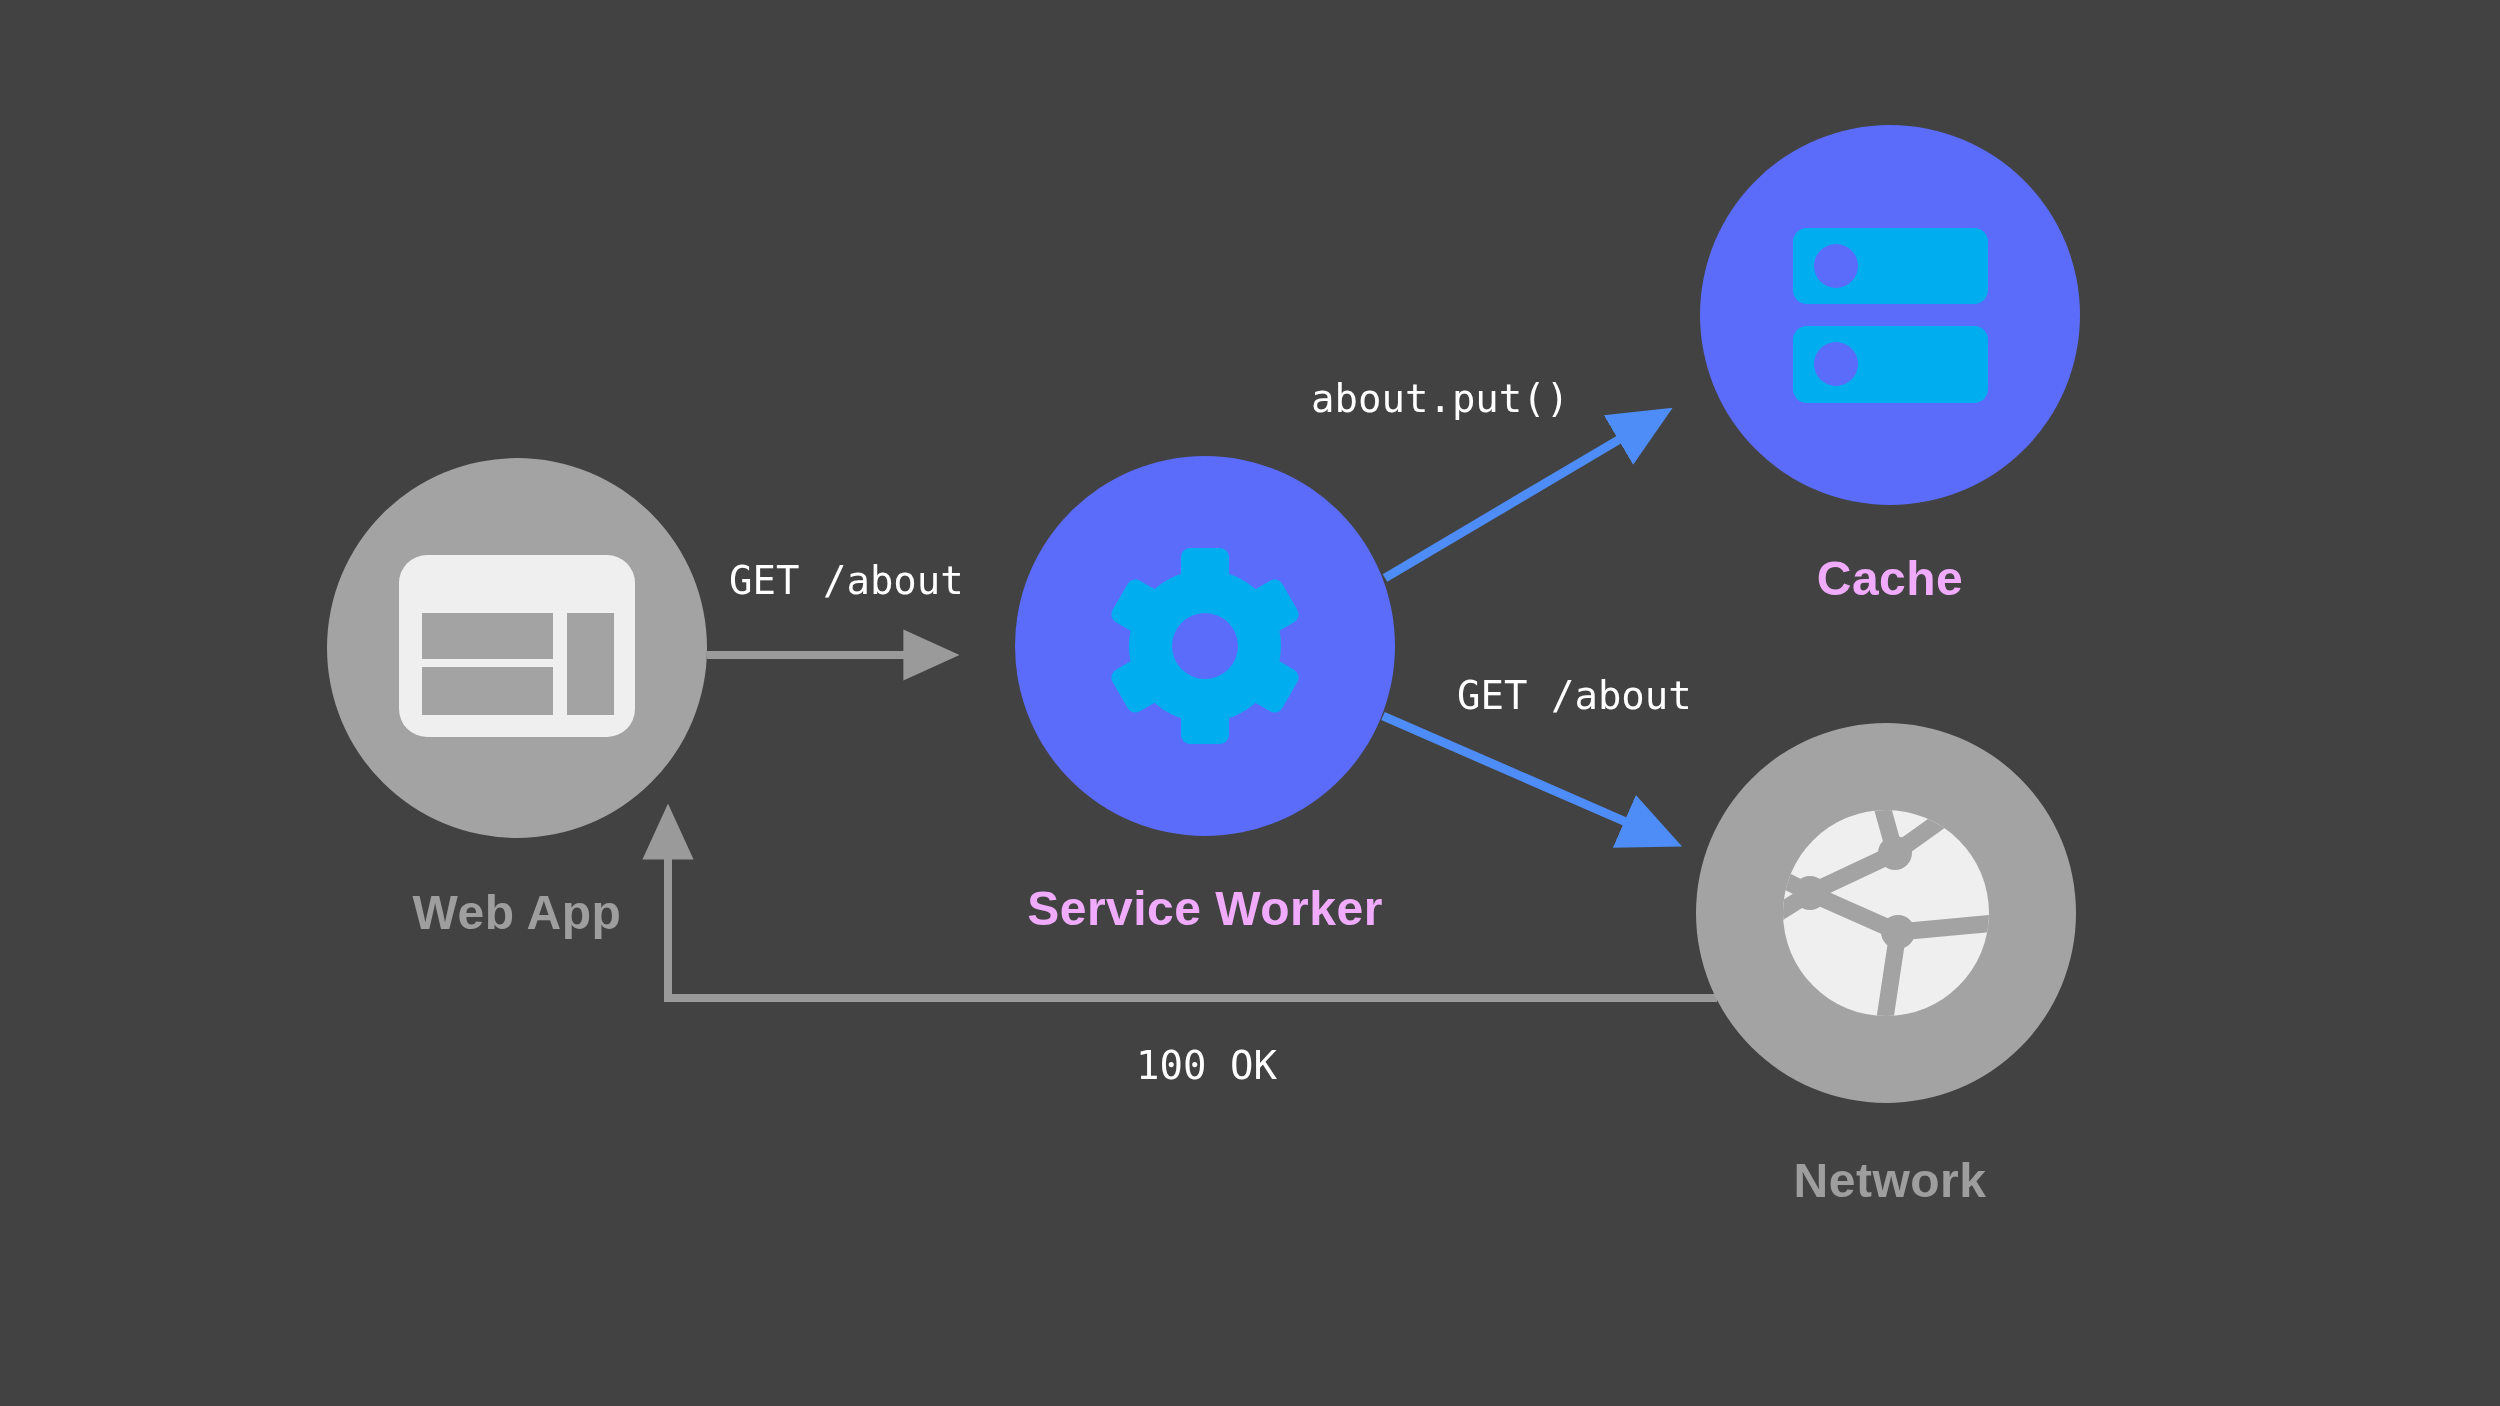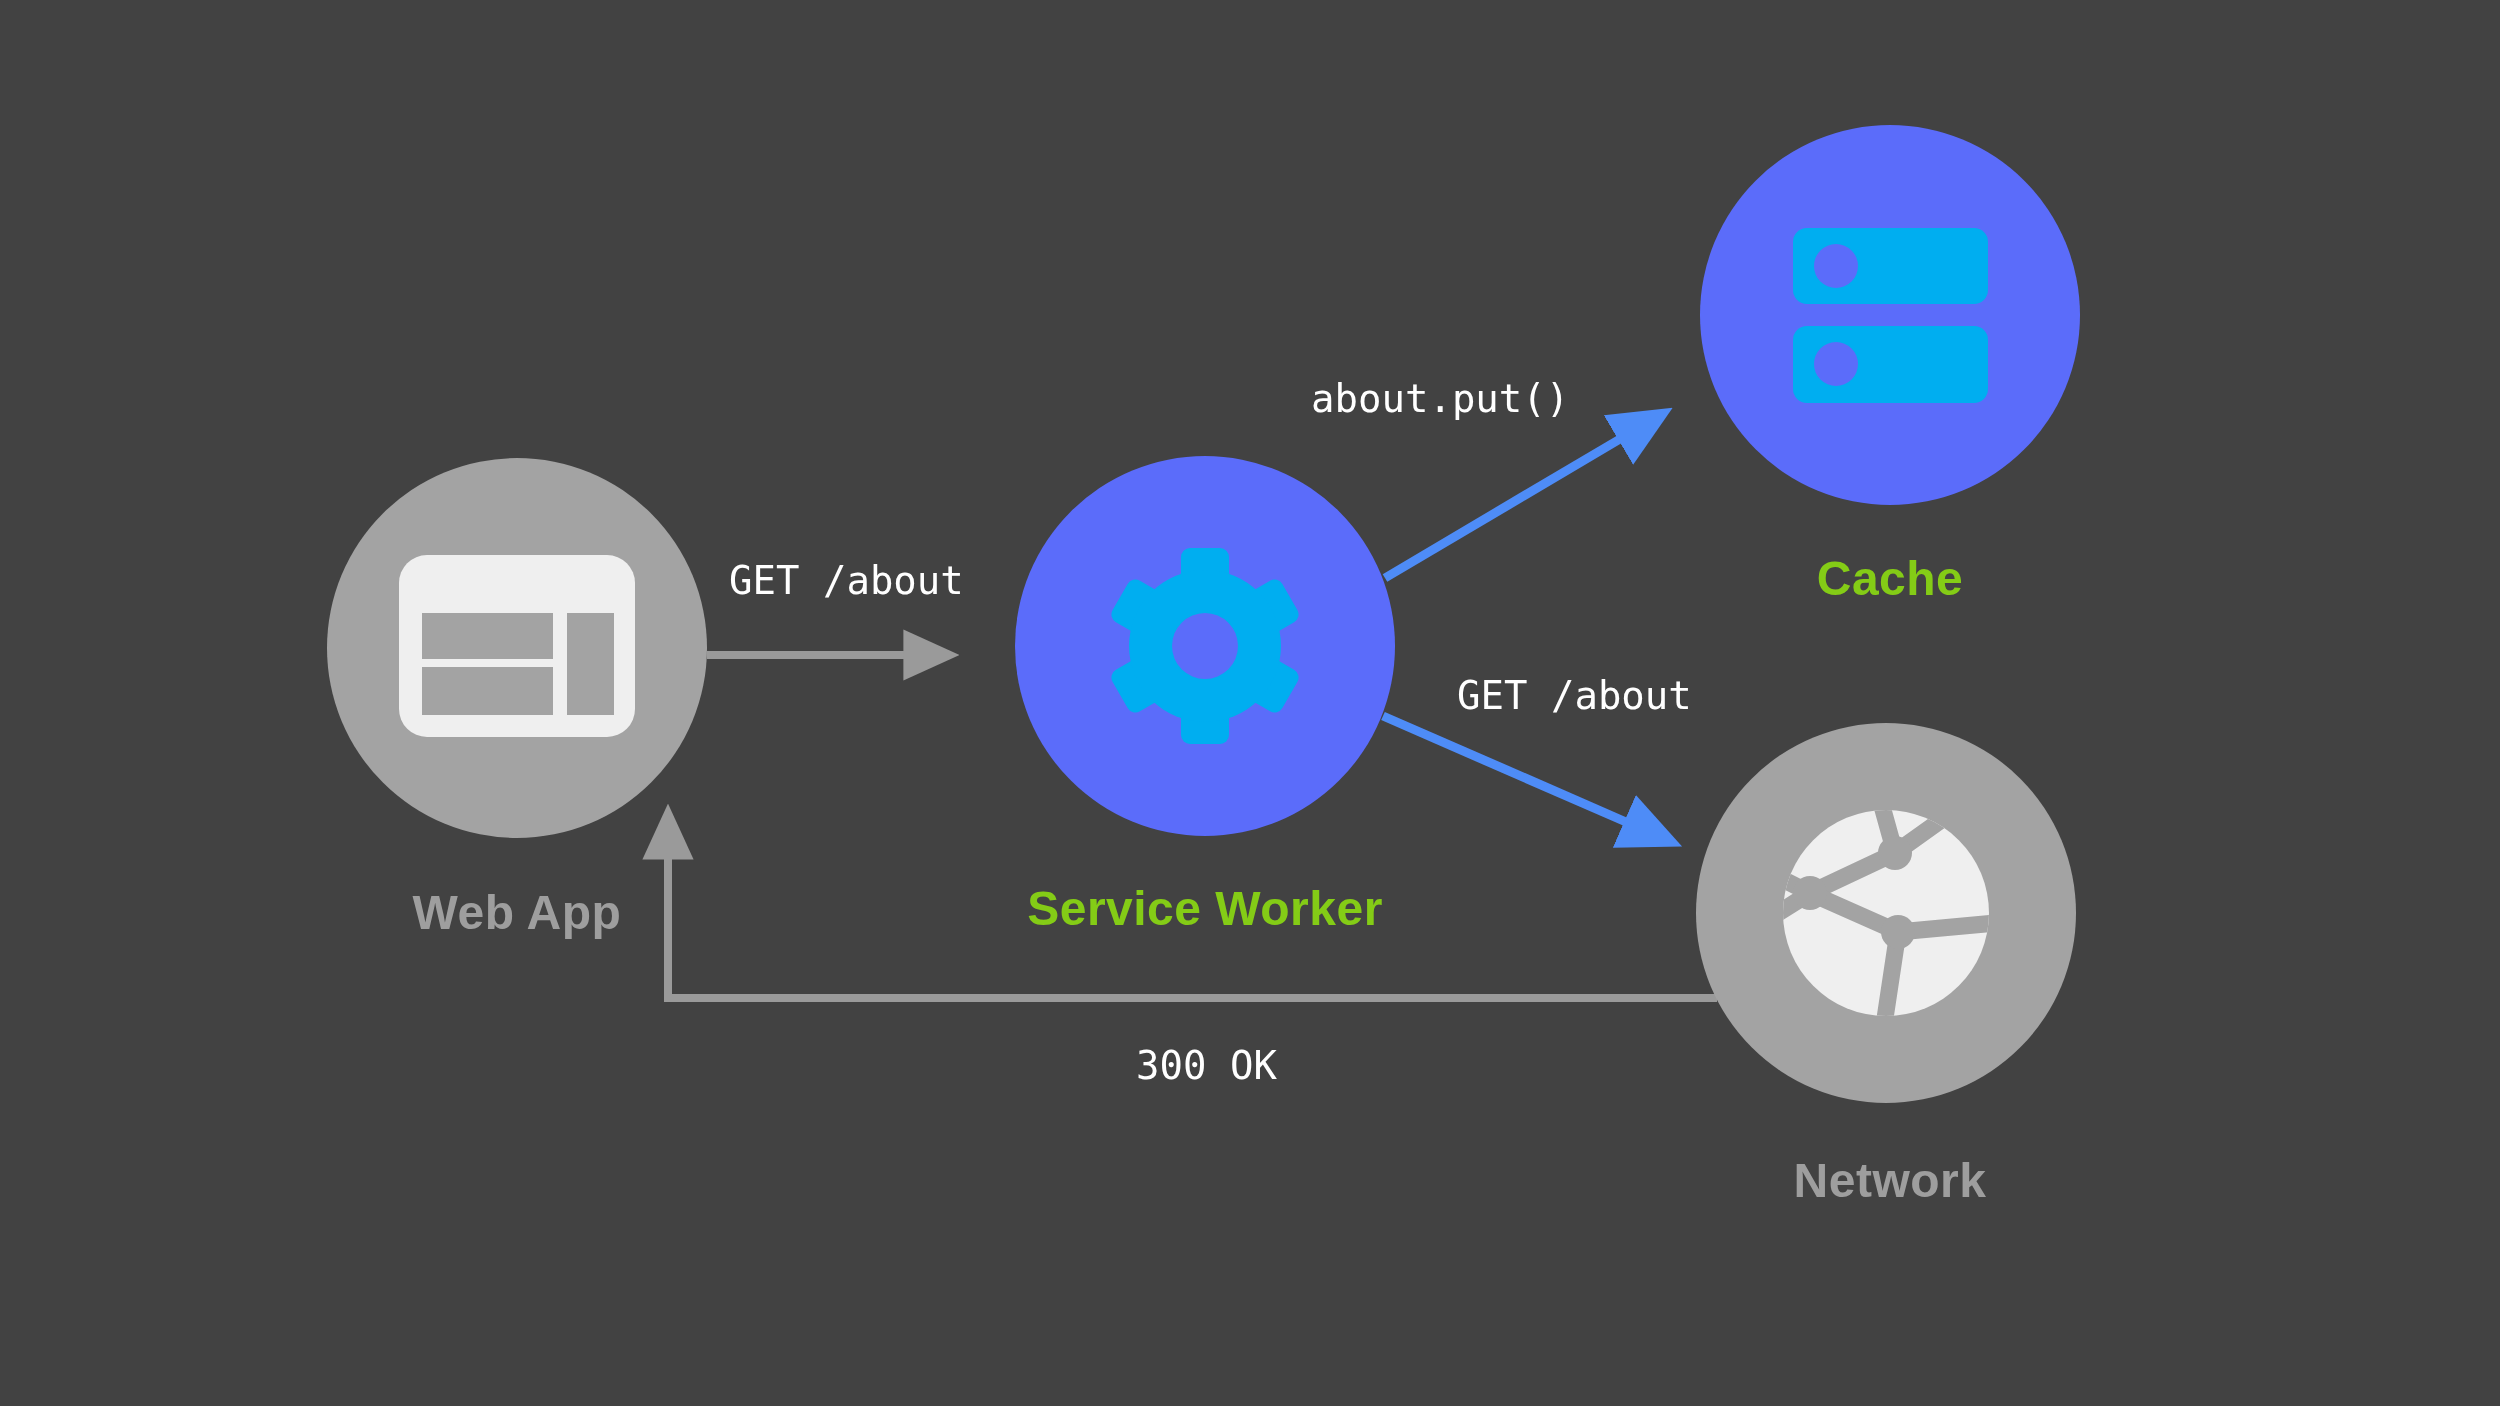--- a/index.html
+++ b/index.html
@@ -38,21 +38,21 @@
     position: absolute;
     transform: translateX(-50%);
     font-weight: bold;
     font-size: 48px;
     line-height: 57px;
     letter-spacing: 0.5px;
     text-align: center;
     white-space: nowrap;
   }
   .node-label.gray { color: #9E9E9E; text-align: right; }
-  .node-label.blue { color: #84cc16; }
+  .node-label.blue { color: #f0abfc; }
 
   .code-label {
     position: absolute;
     font-family: "DejaVu Sans Mono", monospace;
     font-size: 39px;
     line-height: 46px;
     color: #FFFFFF;
     white-space: pre;
   }
 
@@ -157,15 +157,15 @@
     </svg>
   </div>
   <div class="node-label gray" id="label-network">Network</div>
 
   <div class="code-label" id="edge-label-request">GET /about</div>
 
   <div class="code-label" id="edge-label-cache-put">about.put()</div>
 
   <div class="code-label" id="edge-label-network-fetch">GET /about</div>
 
-  <div class="code-label" id="edge-label-response">300 OK</div>
+  <div class="code-label" id="edge-label-response">100 OK</div>
 
 </div>
 
 </body></html>

